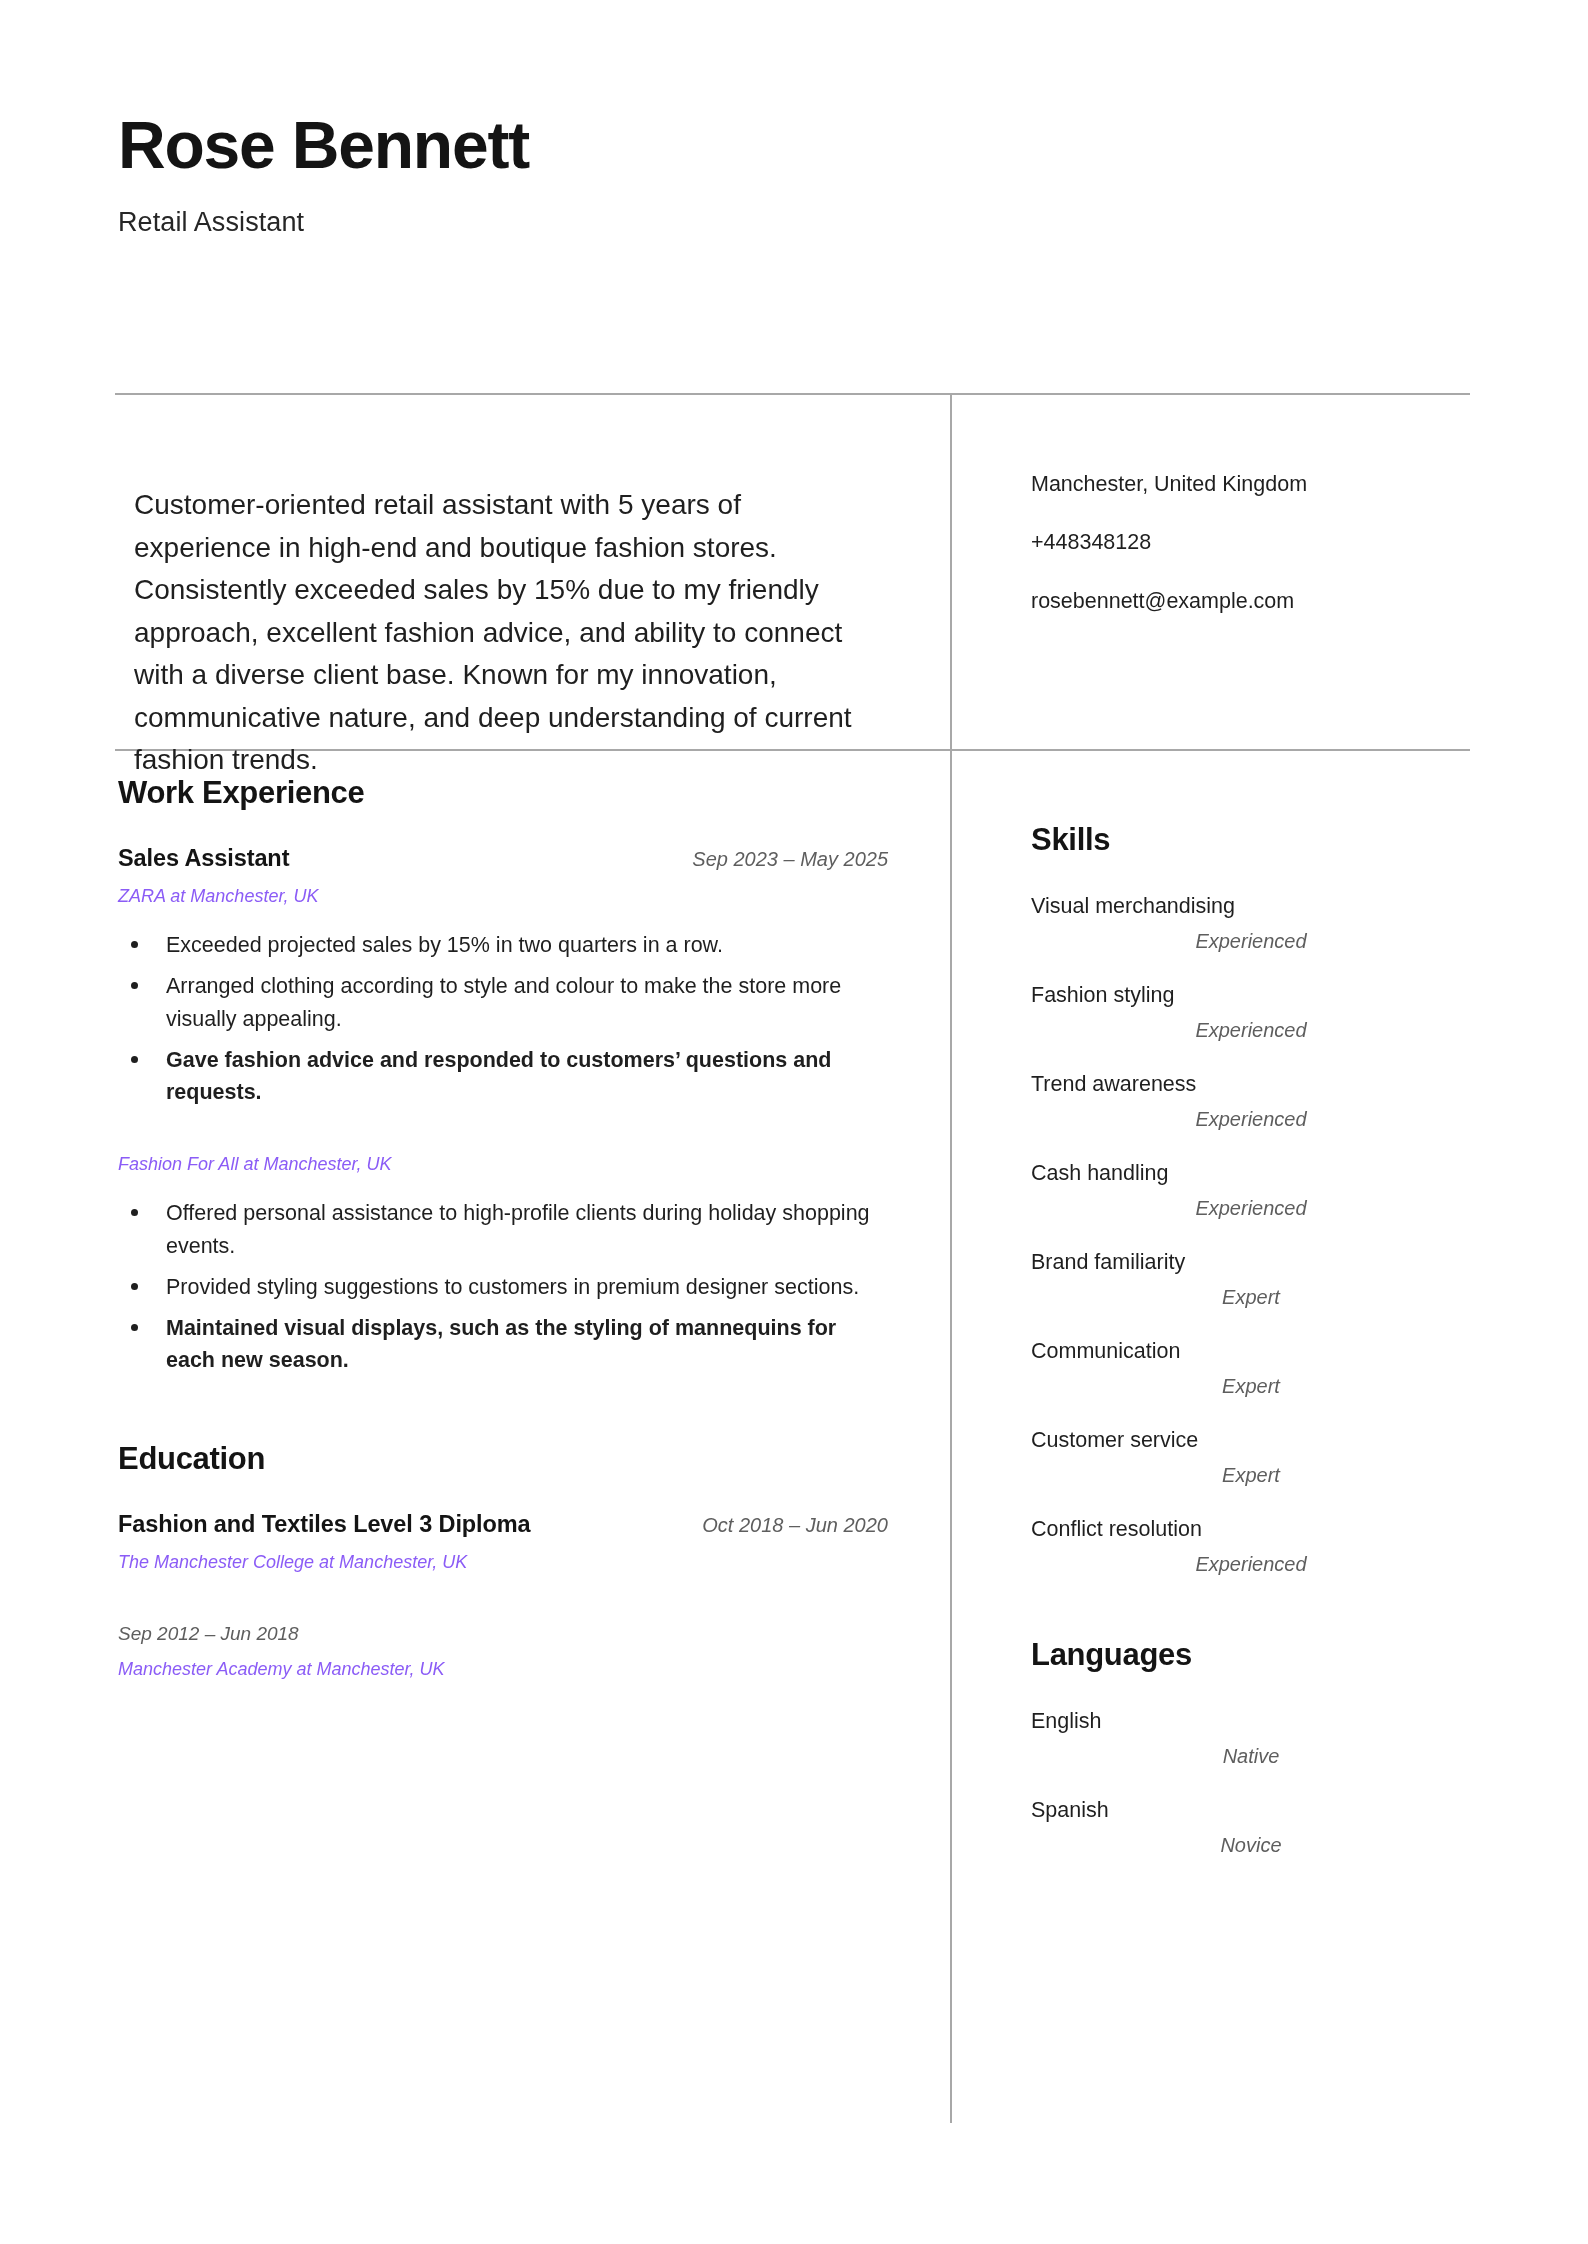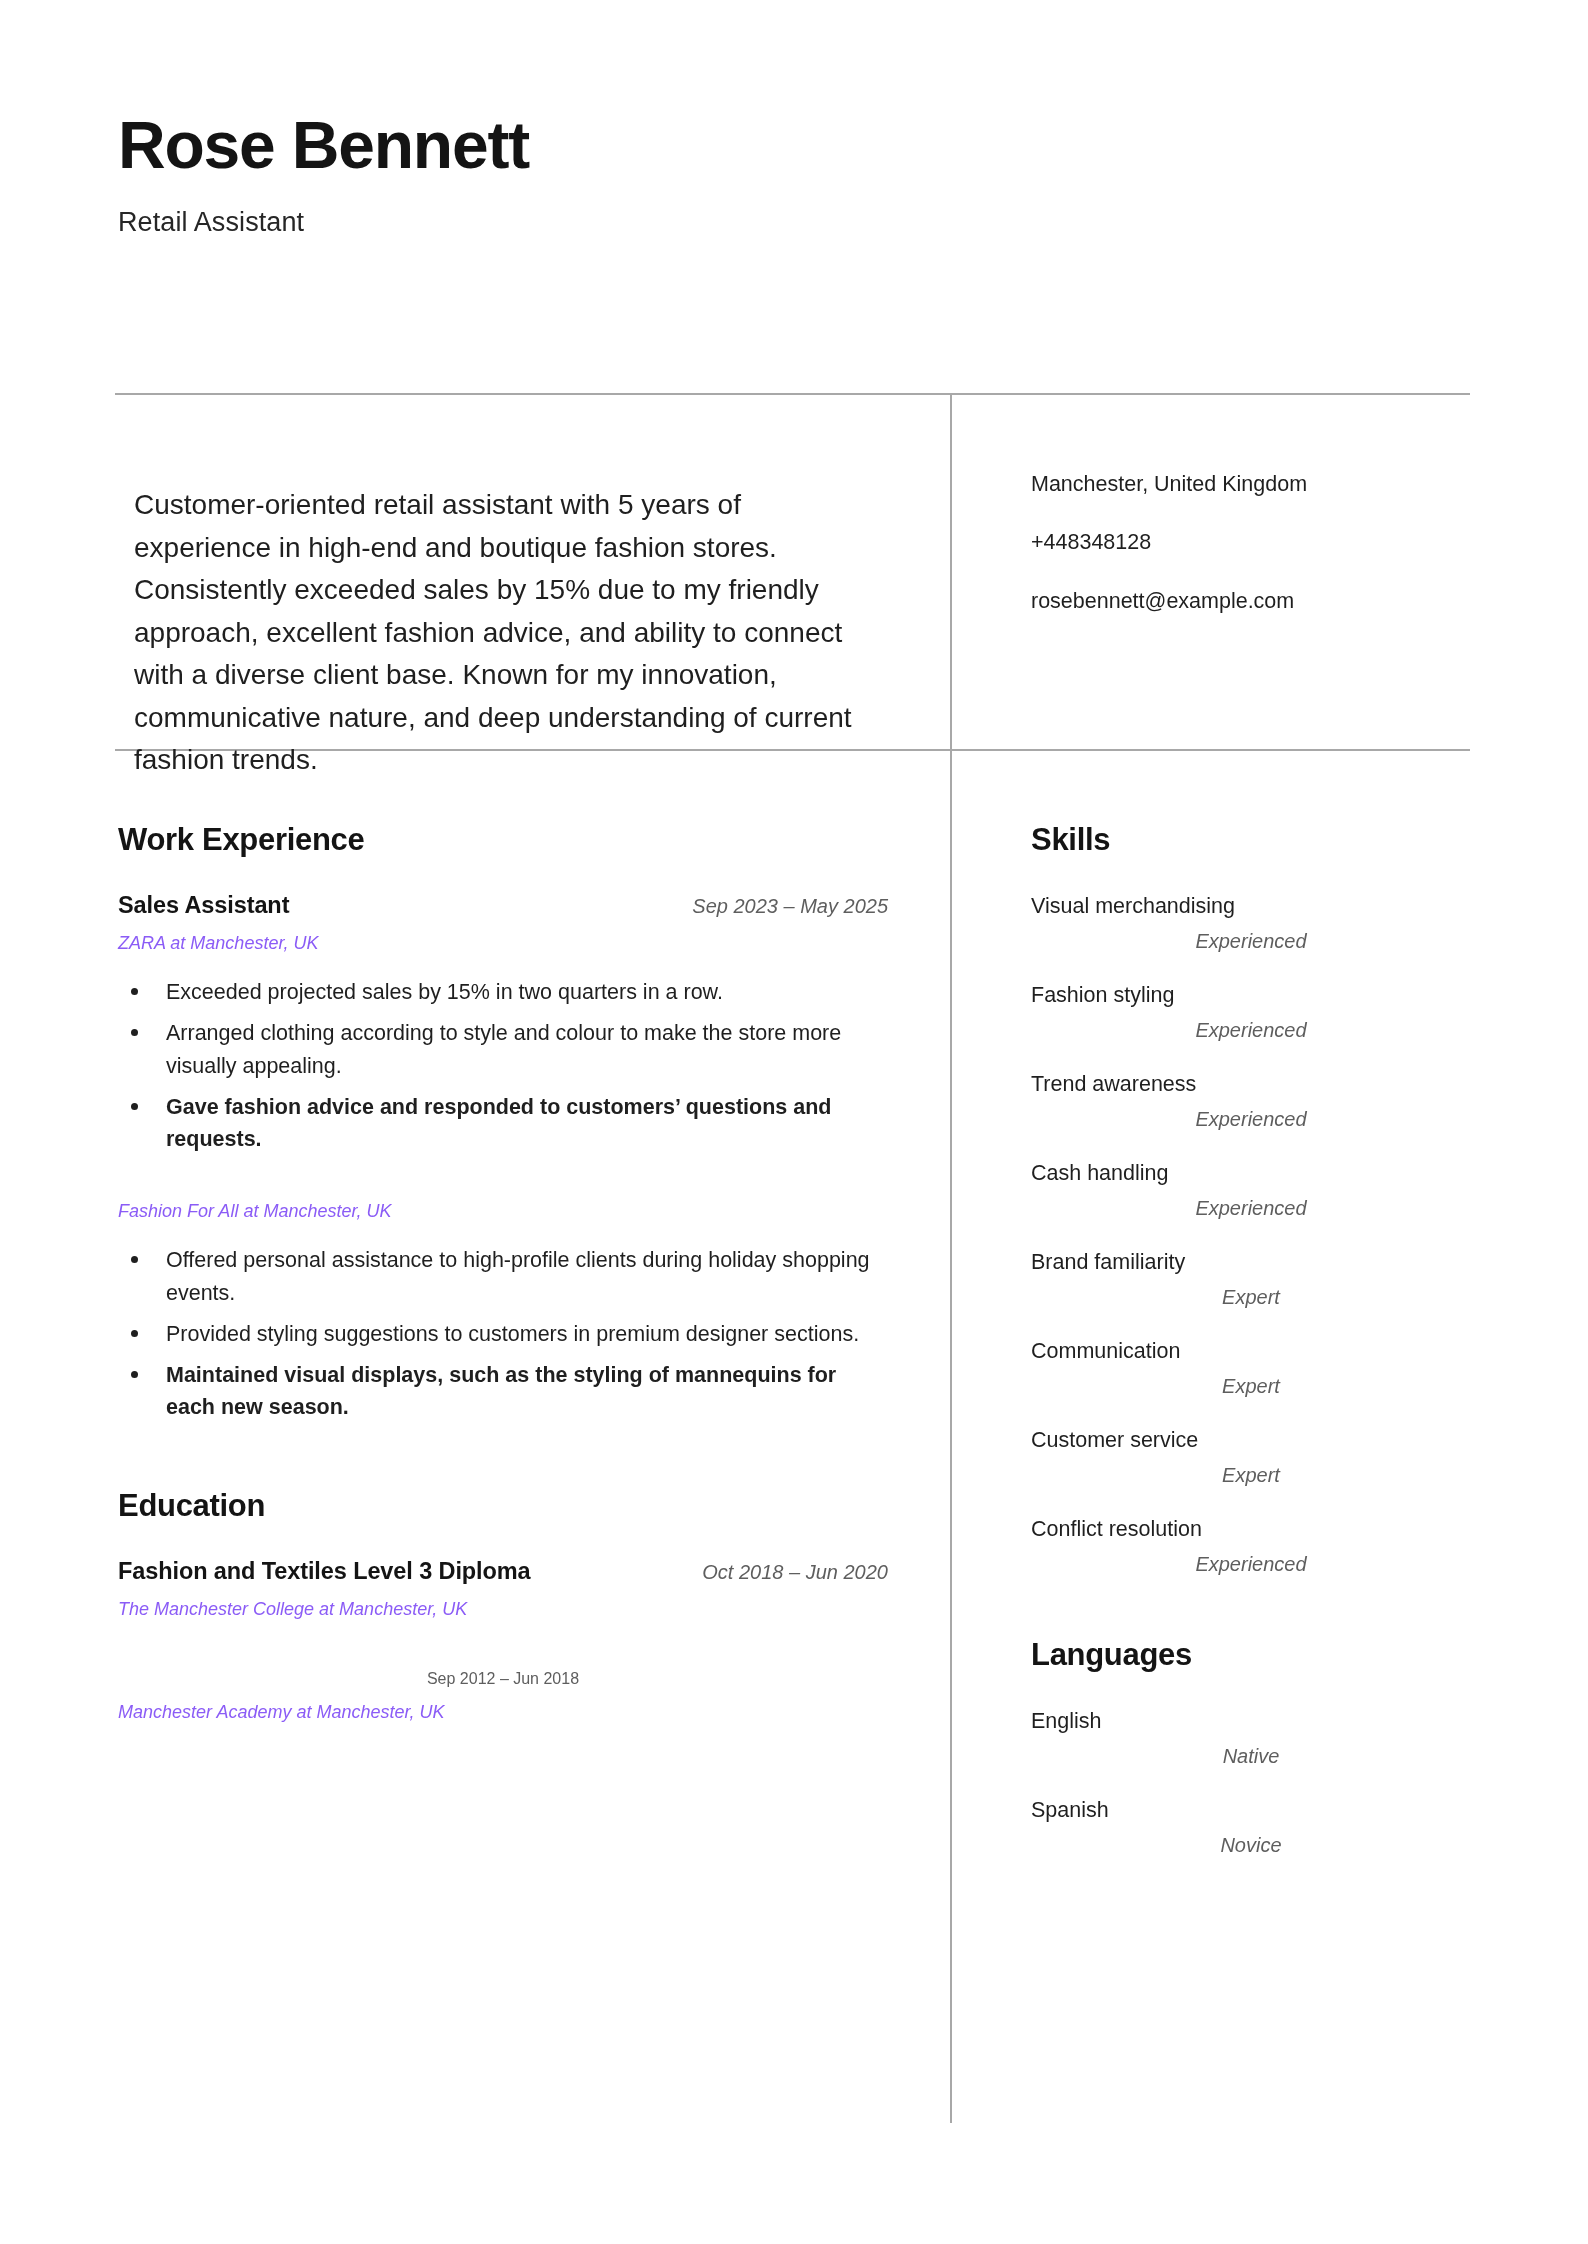--- a/index.html
+++ b/index.html
@@ -73,21 +73,21 @@
     width: 770px;
   }
   .col-right {
     position: absolute;
     left: 1031px;
     width: 440px;
   }
 
   .summary-block { top: 468px; }
   .contact-block { top: 468px; }
-  .main-left { top: 822px; }
+  .main-left { top: 775px; }
   .main-right { top: 822px; }
 
   
   .summary {
     font-size: 28px;
     line-height: 1.52;
     color: #1f1f1f;
     margin: 16px;
   }
 
@@ -134,23 +134,23 @@
     flex: none;
   }
   .entry-sub {
     font-size: 18px;
     font-style: italic;
     color: #8b5cf6;
     margin-top: 14px;
   }
 
   .entry-date-left {
-    font-size: 16px;
+    font-size: 19px;
+    font-style: italic;
     color: #5e5e5e;
-    text-align: center;
   }
 
   
   .bullets {
     list-style: none;
     margin: 22px 0 0 0;
     padding: 0;
   }
   .bullets li {
     position: relative;

